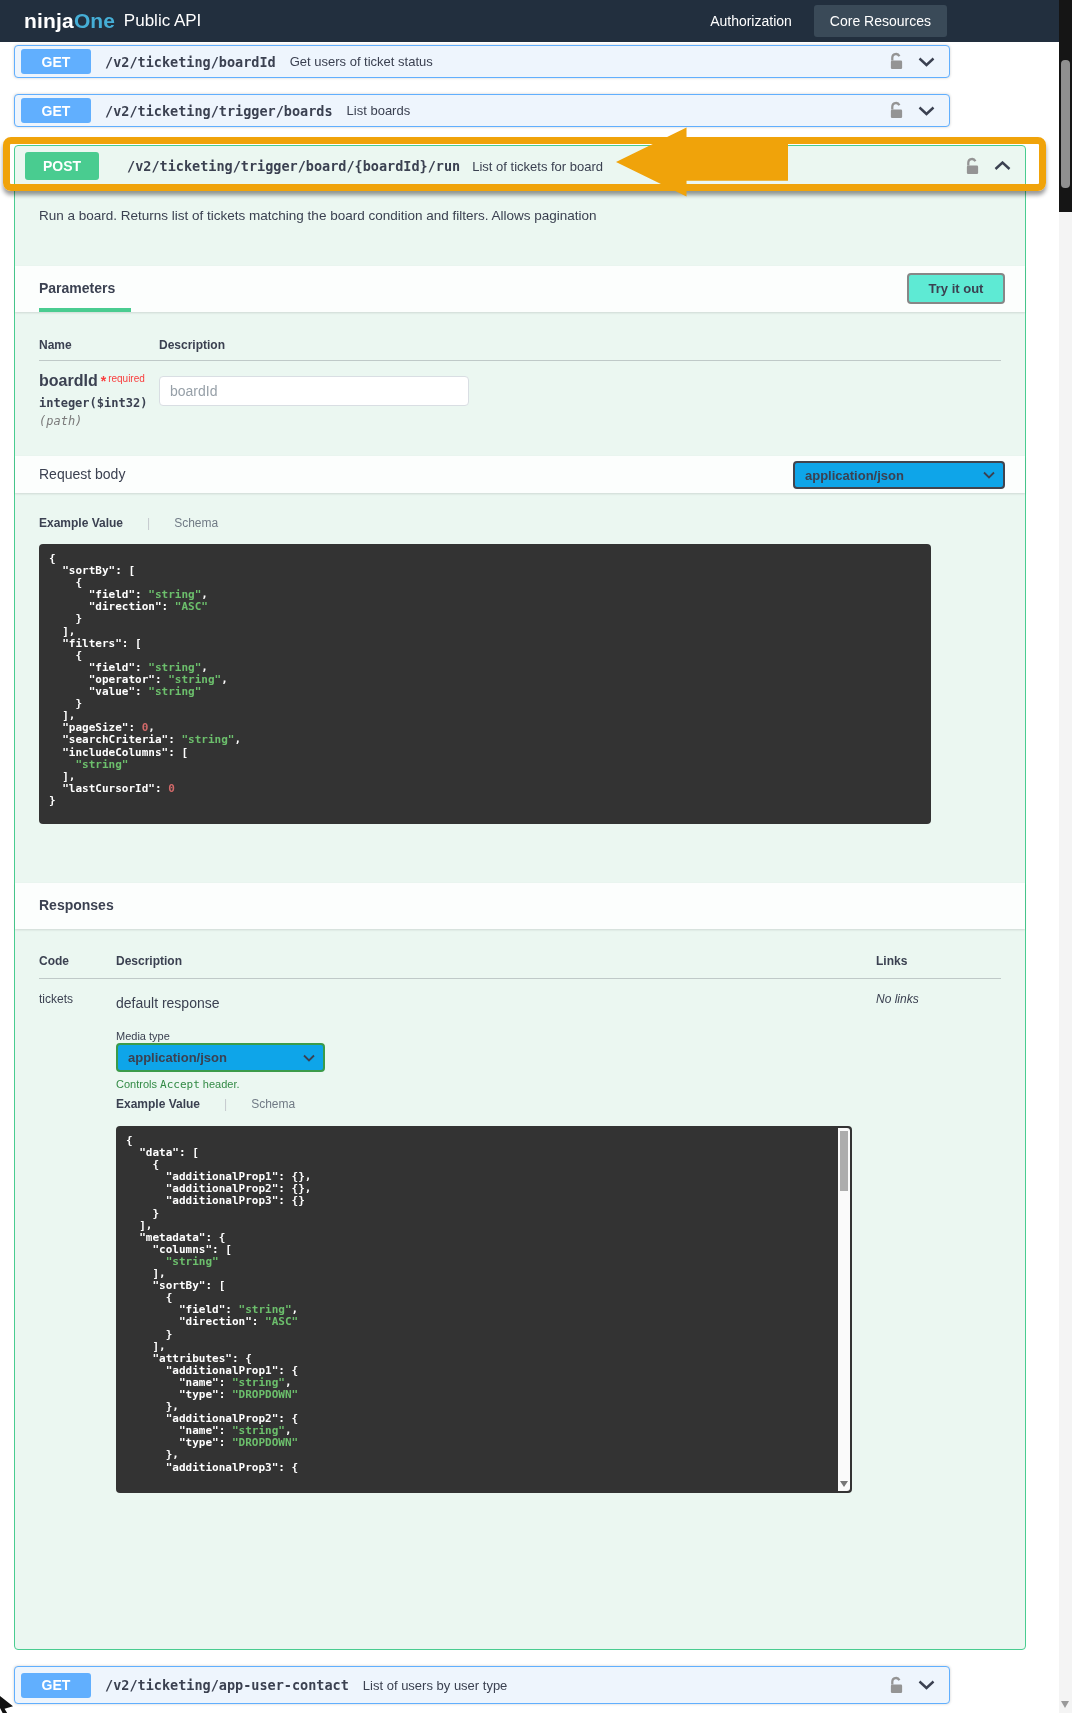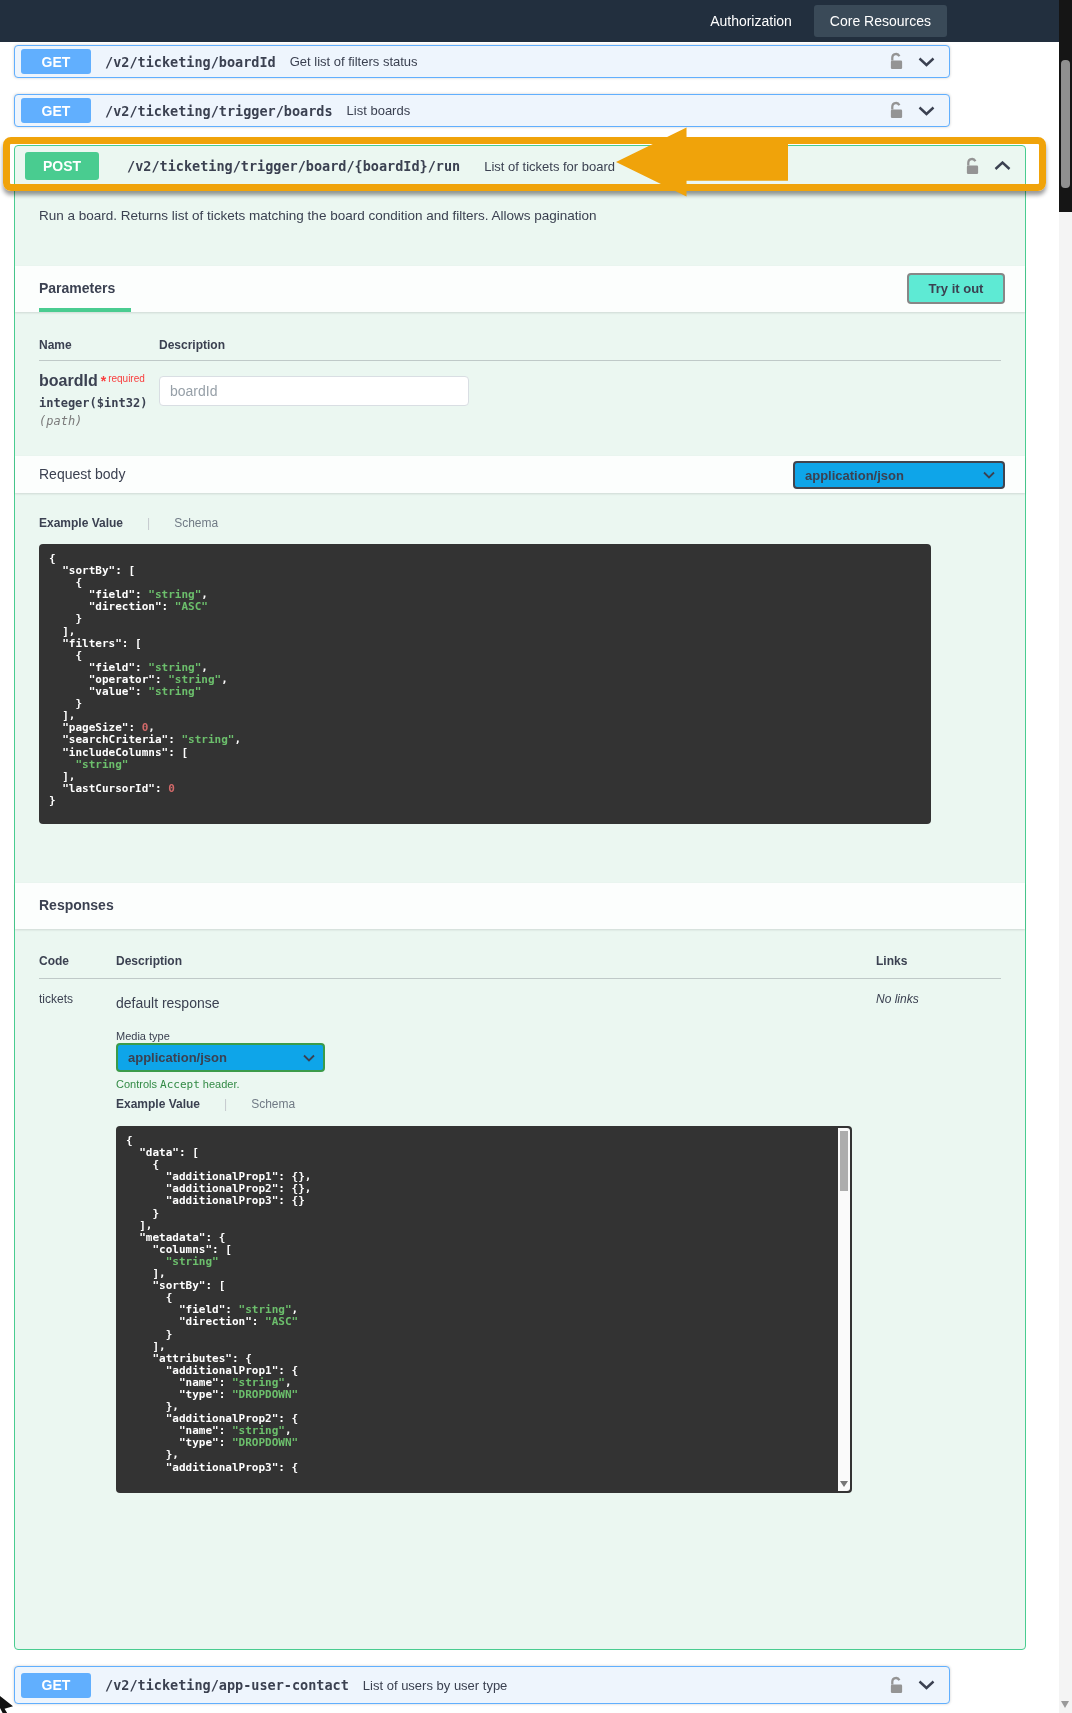--- a/index.html
+++ b/index.html
@@ -109,30 +109,35 @@
                    clip-path:polygon(0 0,100% 60%,35% 75%,55% 100%,20% 100%,0 70%);}
 
   svg{display:block;}
 </style>
 </head>
 <body>
 
 <div id="page">
 
   <div class="topbar">
+    <div class="logo">
+      <span class="b1">ninja</span>
+        <span class="b2">One</span>
+      <span class="b3">Public API</span>
+    </div>
     <div class="topnav">
       <span class="authlink">Authorization</span>
       <span class="corebtn">Core Resources</span>
     </div>
   </div>
 
   <div class="opblock" style="top:45px;height:33px;">
     <span class="badge get">GET</span>
     <span class="path">/v2/ticketing/boardId</span>
-    <span class="summary">Get list of filters status</span>
+    <span class="summary">Get users of ticket status</span>
     <span class="row-icons">
       <svg width="15" height="19" viewBox="0 0 16 20">
           <path d="M3.5 9 V6 a4 4 0 0 1 7.6 -1.7" fill="none" stroke="#949494" stroke-width="2.4"></path>
           <rect x="2" y="9" width="12" height="9" rx="1.4" fill="#949494"></rect>
         </svg>
       <svg width="17" height="10" viewBox="0 0 17 10">
           <path d="M1.5 1.5 L8.5 8 L15.5 1.5" fill="none" stroke="#3b4151" stroke-width="2.4"></path>
         </svg>
     </span>
   </div>
@@ -150,21 +155,21 @@
           <path d="M1.5 1.5 L8.5 8 L15.5 1.5" fill="none" stroke="#3b4151" stroke-width="2.4"></path>
         </svg>
     </span>
   </div>
 
   <div class="post-panel">
 
     <div class="post-header">
       <span class="badge post">POST</span>
       <span class="path" style="margin-left:14px;">/v2/ticketing/trigger/board/{boardId}/run</span>
-      <span class="summary" style="margin-left:24px;text-align:center;">List of tickets for board</span>
+      <span class="summary" style="margin-left:12px;text-align:center;">List of tickets for board</span>
       <span class="row-icons">
         <svg width="15" height="19" viewBox="0 0 16 20">
             <path d="M3.5 9 V6 a4 4 0 0 1 7.6 -1.7" fill="none" stroke="#949494" stroke-width="2.4"></path>
             <rect x="2" y="9" width="12" height="9" rx="1.4" fill="#949494"></rect>
           </svg>
         <svg width="17" height="10" viewBox="0 0 17 10">
             <path d="M1.5 8 L8.5 1.5 L15.5 8" fill="none" stroke="#3b4151" stroke-width="2.4"></path>
           </svg>
       </span>
     </div>

